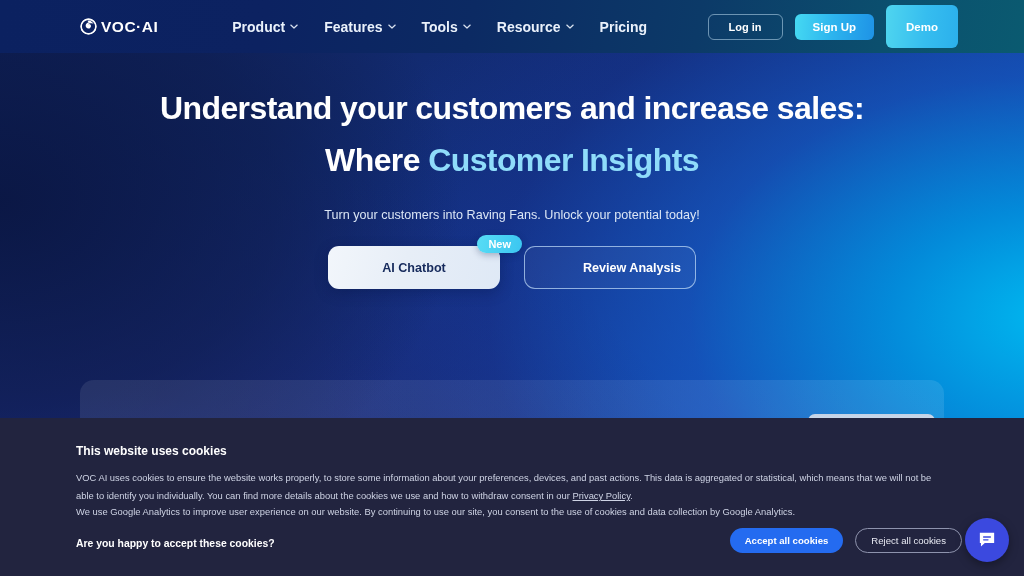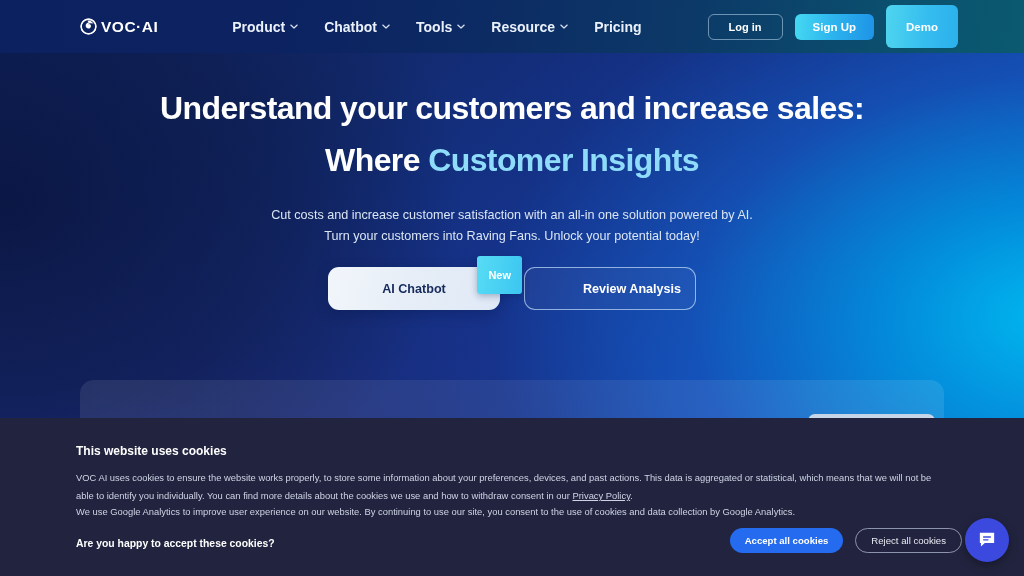--- a/index.html
+++ b/index.html
@@ -107,21 +107,21 @@
   .cta-primary {
     width:172px; height:43px;
     display:flex; align-items:center; justify-content:center;
     border-radius:11px; border:0; cursor:pointer;
     background:linear-gradient(103deg,#f2f6fb 0%,#e7eef7 45%,#dfe9f6 100%);
     color:#162a5c; font-size:12.6px; font-weight:800;
     box-shadow:0 4px 14px rgba(3,18,60,0.28);
   }
   .badge-new {
     position:absolute; top:-11px; right:-22px;
-    padding:13px 11px; border-radius:3px;
+    padding:3px 11px; border-radius:9px;
     background:linear-gradient(100deg,#58dcf5 0%,#3bc6f1 100%);
     color:#ffffff; font-size:11px; font-weight:800;
     box-shadow:0 2px 7px rgba(4,26,70,0.3);
   }
   .cta-secondary {
     width:172px; height:43px;
     display:flex; align-items:center; justify-content:center;
     border-radius:11px; cursor:pointer;
     border:1px solid rgba(186,214,244,0.75);
     background:rgba(255,255,255,0.045);
@@ -216,21 +216,21 @@
     <div class="nav">
 
       <div class="nav-item">
         <span>Product</span>
         <svg class="chev" viewBox="0 0 10 6">
             <path d="M1 1.2 5 4.9 9 1.2" fill="none" stroke="#eaf1fb" stroke-width="1.5" stroke-linecap="round" stroke-linejoin="round"></path>
           </svg>
       </div>
 
       <div class="nav-item">
-        <span>Chatbot</span>
+        <span>Features</span>
         <svg class="chev" viewBox="0 0 10 6">
             <path d="M1 1.2 5 4.9 9 1.2" fill="none" stroke="#eaf1fb" stroke-width="1.5" stroke-linecap="round" stroke-linejoin="round"></path>
           </svg>
       </div>
 
       <div class="nav-item">
         <span>Tools</span>
         <svg class="chev" viewBox="0 0 10 6">
             <path d="M1 1.2 5 4.9 9 1.2" fill="none" stroke="#eaf1fb" stroke-width="1.5" stroke-linecap="round" stroke-linejoin="round"></path>
           </svg>
@@ -258,21 +258,20 @@
   </div>
 
   <div class="hero">
 
     <div class="headline">
       <span class="hl-row">Understand your customers and increase sales:</span>
       <span class="hl-row"><span>Where </span><span class="hl">Customer Insights</span></span>
     </div>
 
     <div class="subtitle">
-      <div>Cut costs and increase customer satisfaction with an all-in one solution powered by AI.</div>
       <div>Turn your customers into Raving Fans. Unlock your potential today!</div>
     </div>
 
     <div class="cta-row">
       <div class="cta-wrap">
         <div class="cta-primary">AI Chatbot</div>
         <div class="badge-new">New</div>
       </div>
       <div class="cta-secondary">Review Analysis</div>
     </div>

